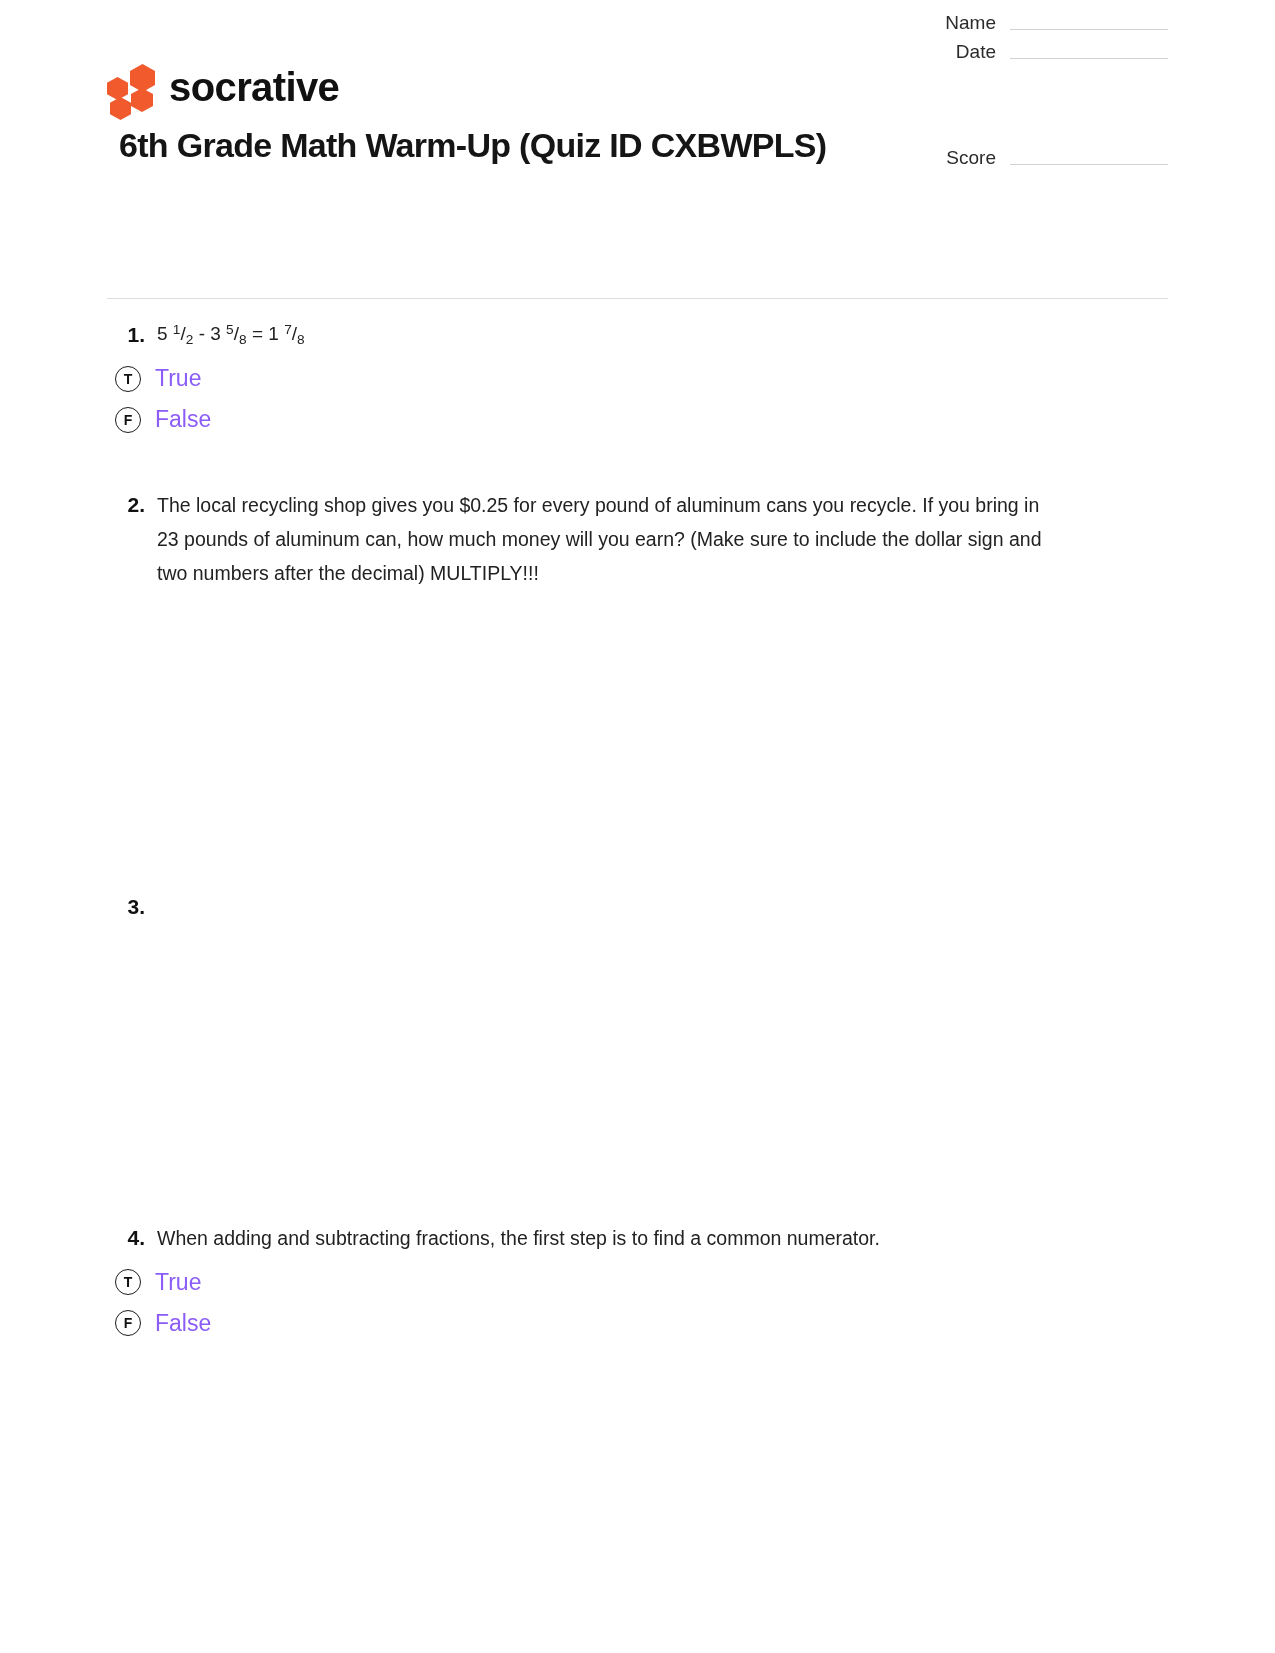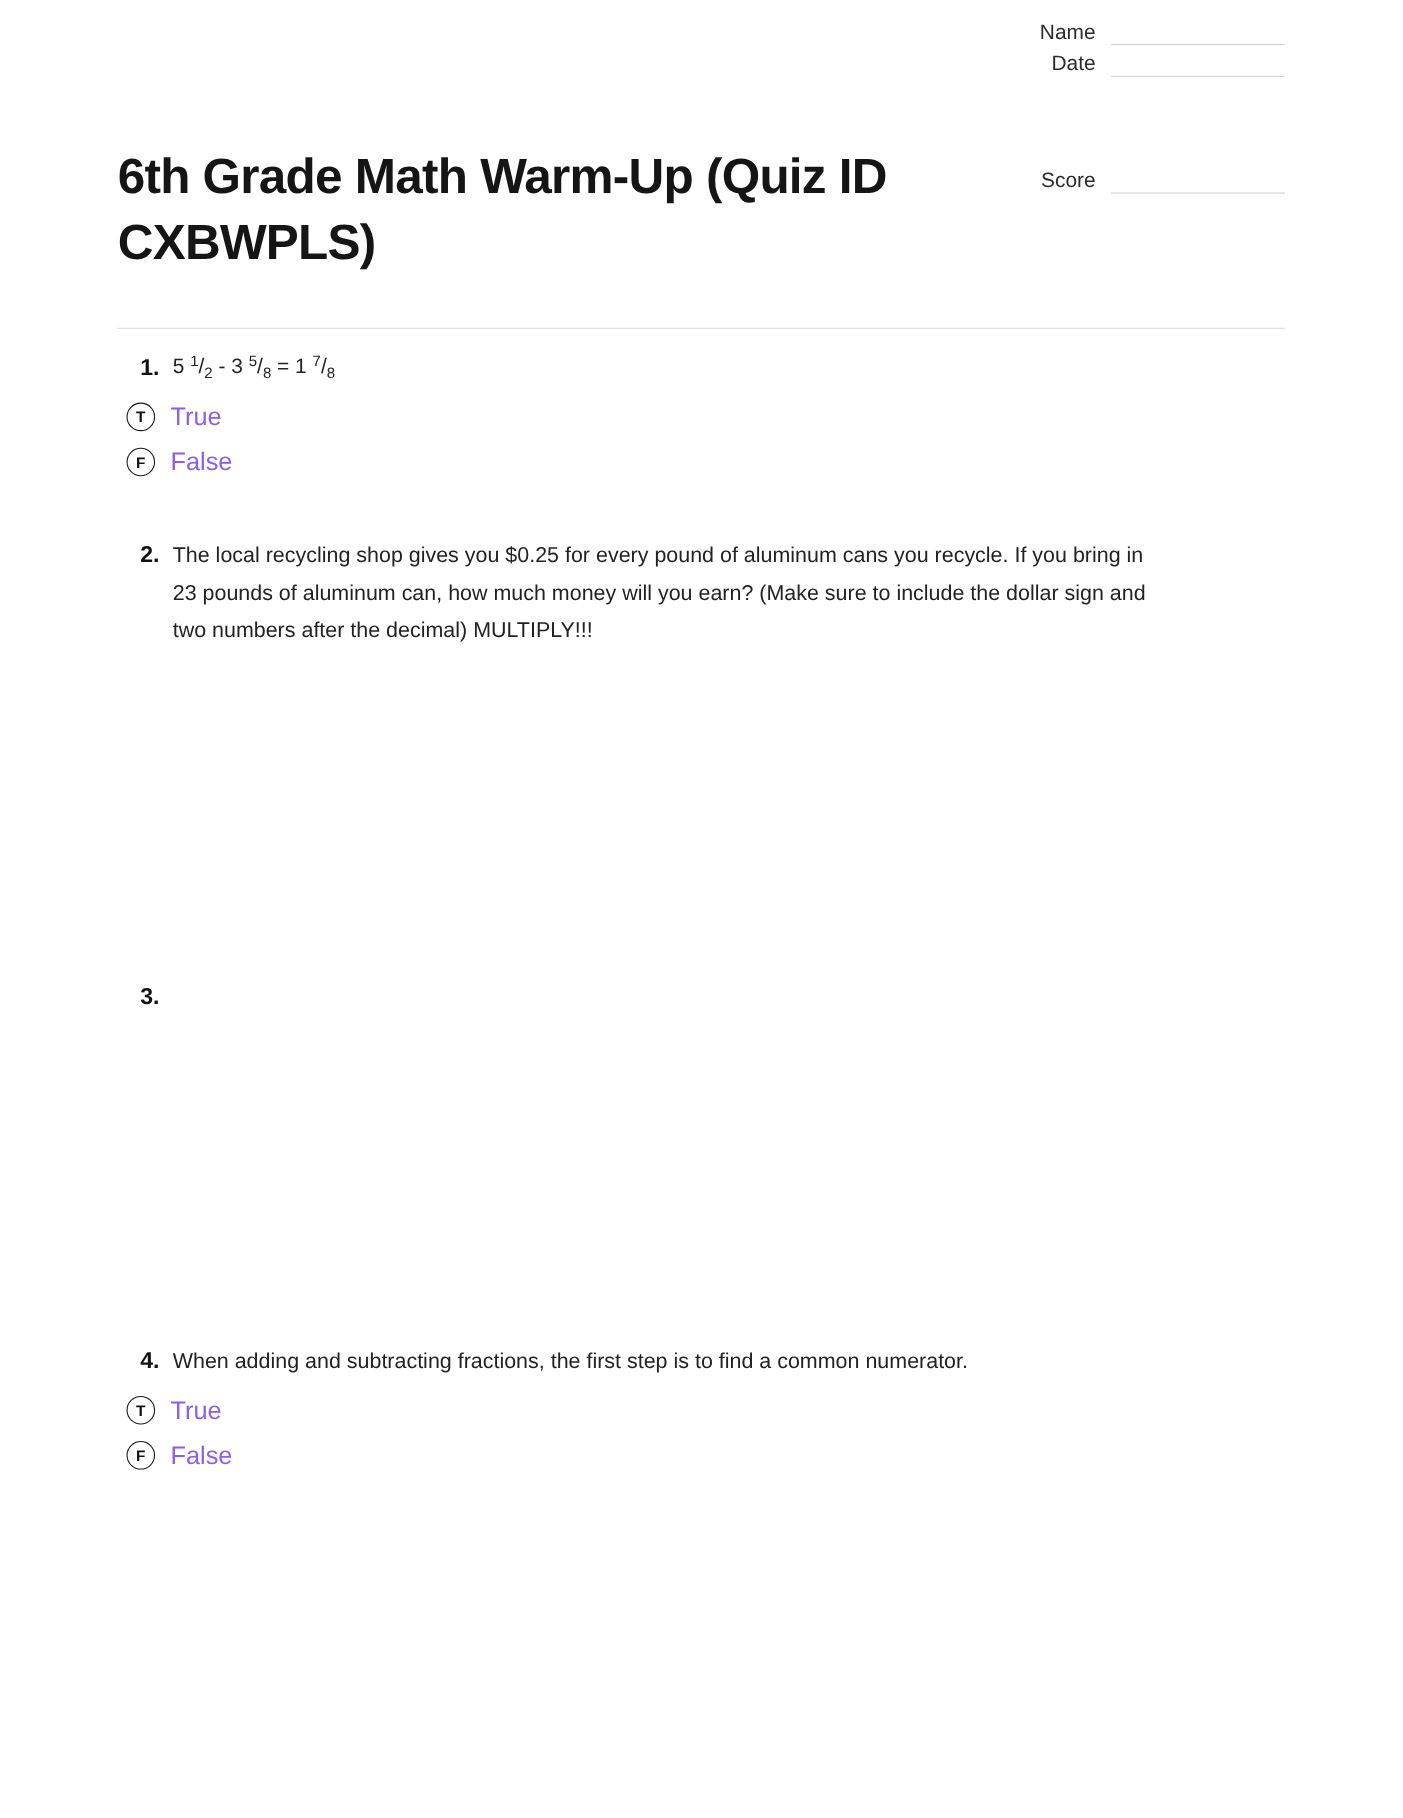--- a/index.html
+++ b/index.html
@@ -73,40 +73,40 @@
     font-size: 40px;
     font-weight: 700;
     letter-spacing: -0.6px;
     color: #111111;
     line-height: 1;
     padding-bottom: 2px;
   }
 
   .doc-title {
     position: absolute;
-    left: 0;
+    left: 12px;
     top: 100px;
     width: 730px;
-    font-size: 45px;
+    font-size: 34px;
     line-height: 1.32;
     font-weight: 700;
     letter-spacing: -0.7px;
     color: #151515;
   }
 
   
   .meta {
     position: absolute;
     right: 0;
     top: 12px;
     width: 290px;
   }
   .meta-row {
     display: flex;
-    align-items: flex-end;
+    align-items: flex-start;
     justify-content: flex-end;
     gap: 14px;
     height: 29px;
   }
   .meta-label {
     font-size: 19px;
     color: #2b2b2b;
     white-space: nowrap;
   }
   .meta-line {
@@ -208,20 +208,29 @@
 
   .answer-space { width: 100%; }
 </style>
 </head>
 <body>
 
 <div class="page">
 
   <div class="header">
 
+    <div class="brand">
+      <div class="brand-mark">
+        <span class="hex hex-a"></span>
+        <span class="hex hex-b"></span>
+        <span class="hex hex-c"></span>
+        <span class="hex hex-d"></span>
+      </div>
+      <div class="brand-name">socrative</div>
+    </div>
 
     <div class="meta">
       <div class="meta-row">
         <span class="meta-label">Name</span>
         <span class="meta-line"></span>
       </div>
       <div class="meta-row">
         <span class="meta-label">Date</span>
         <span class="meta-line"></span>
       </div>

